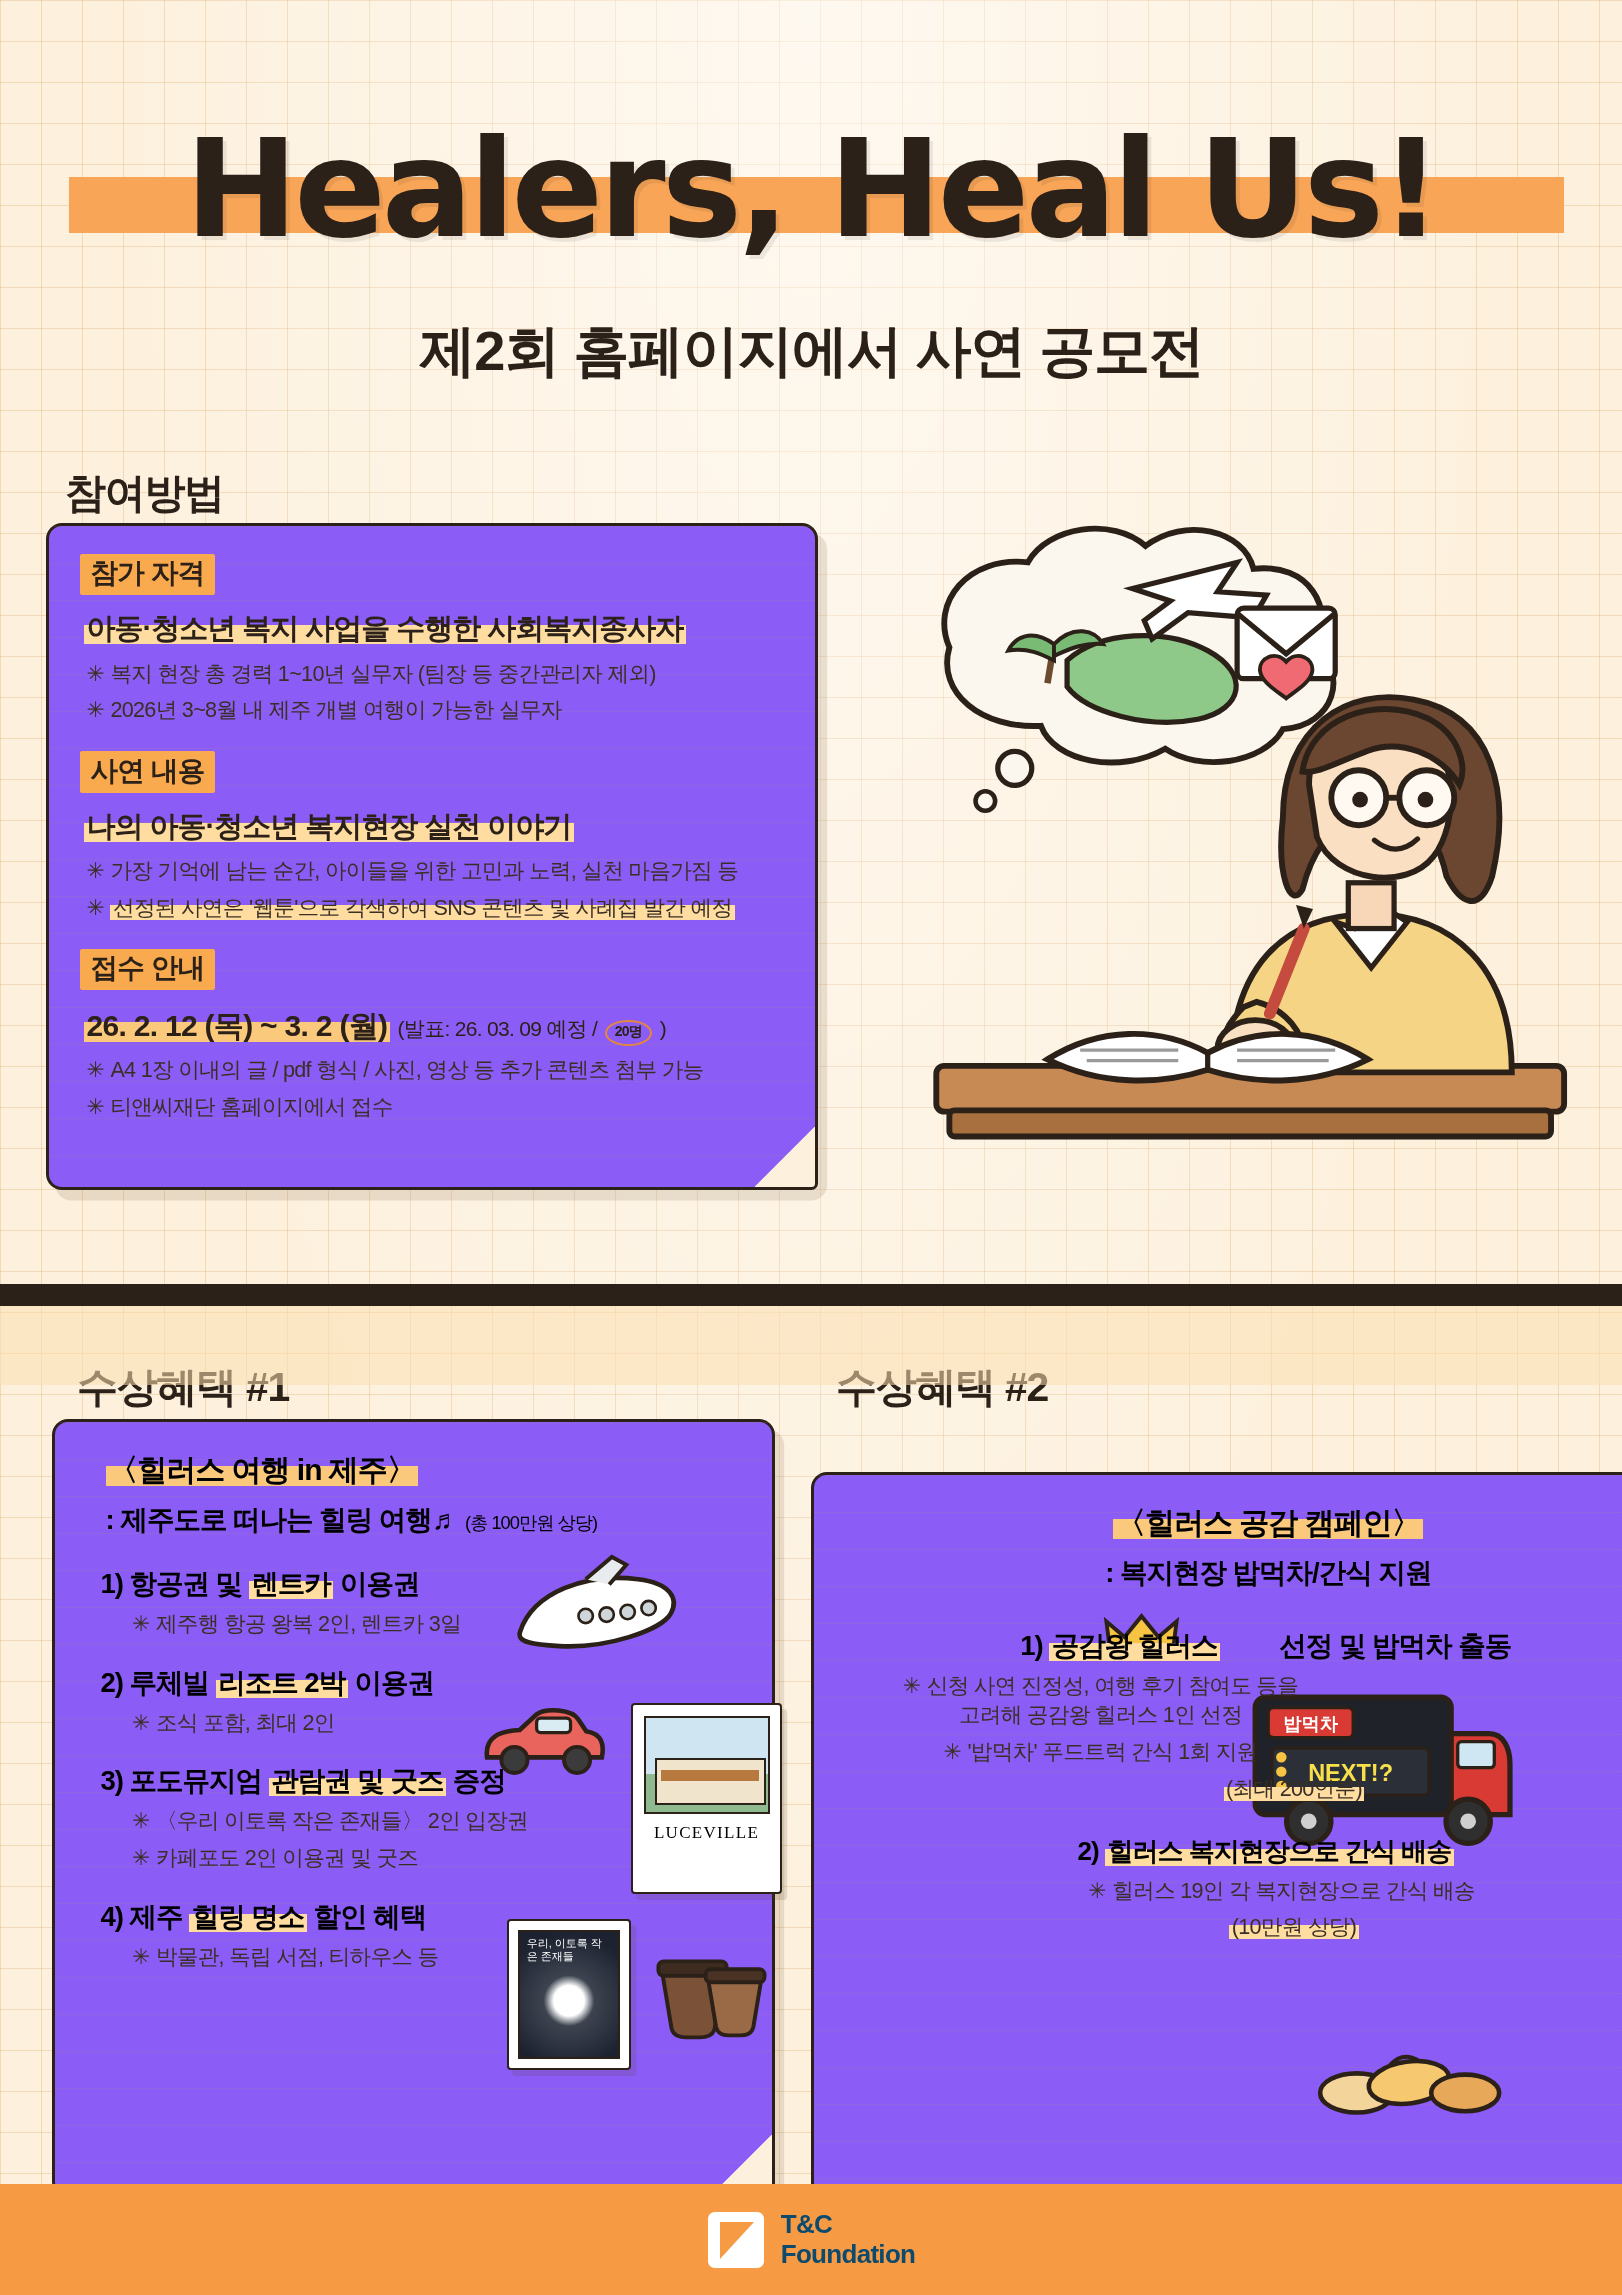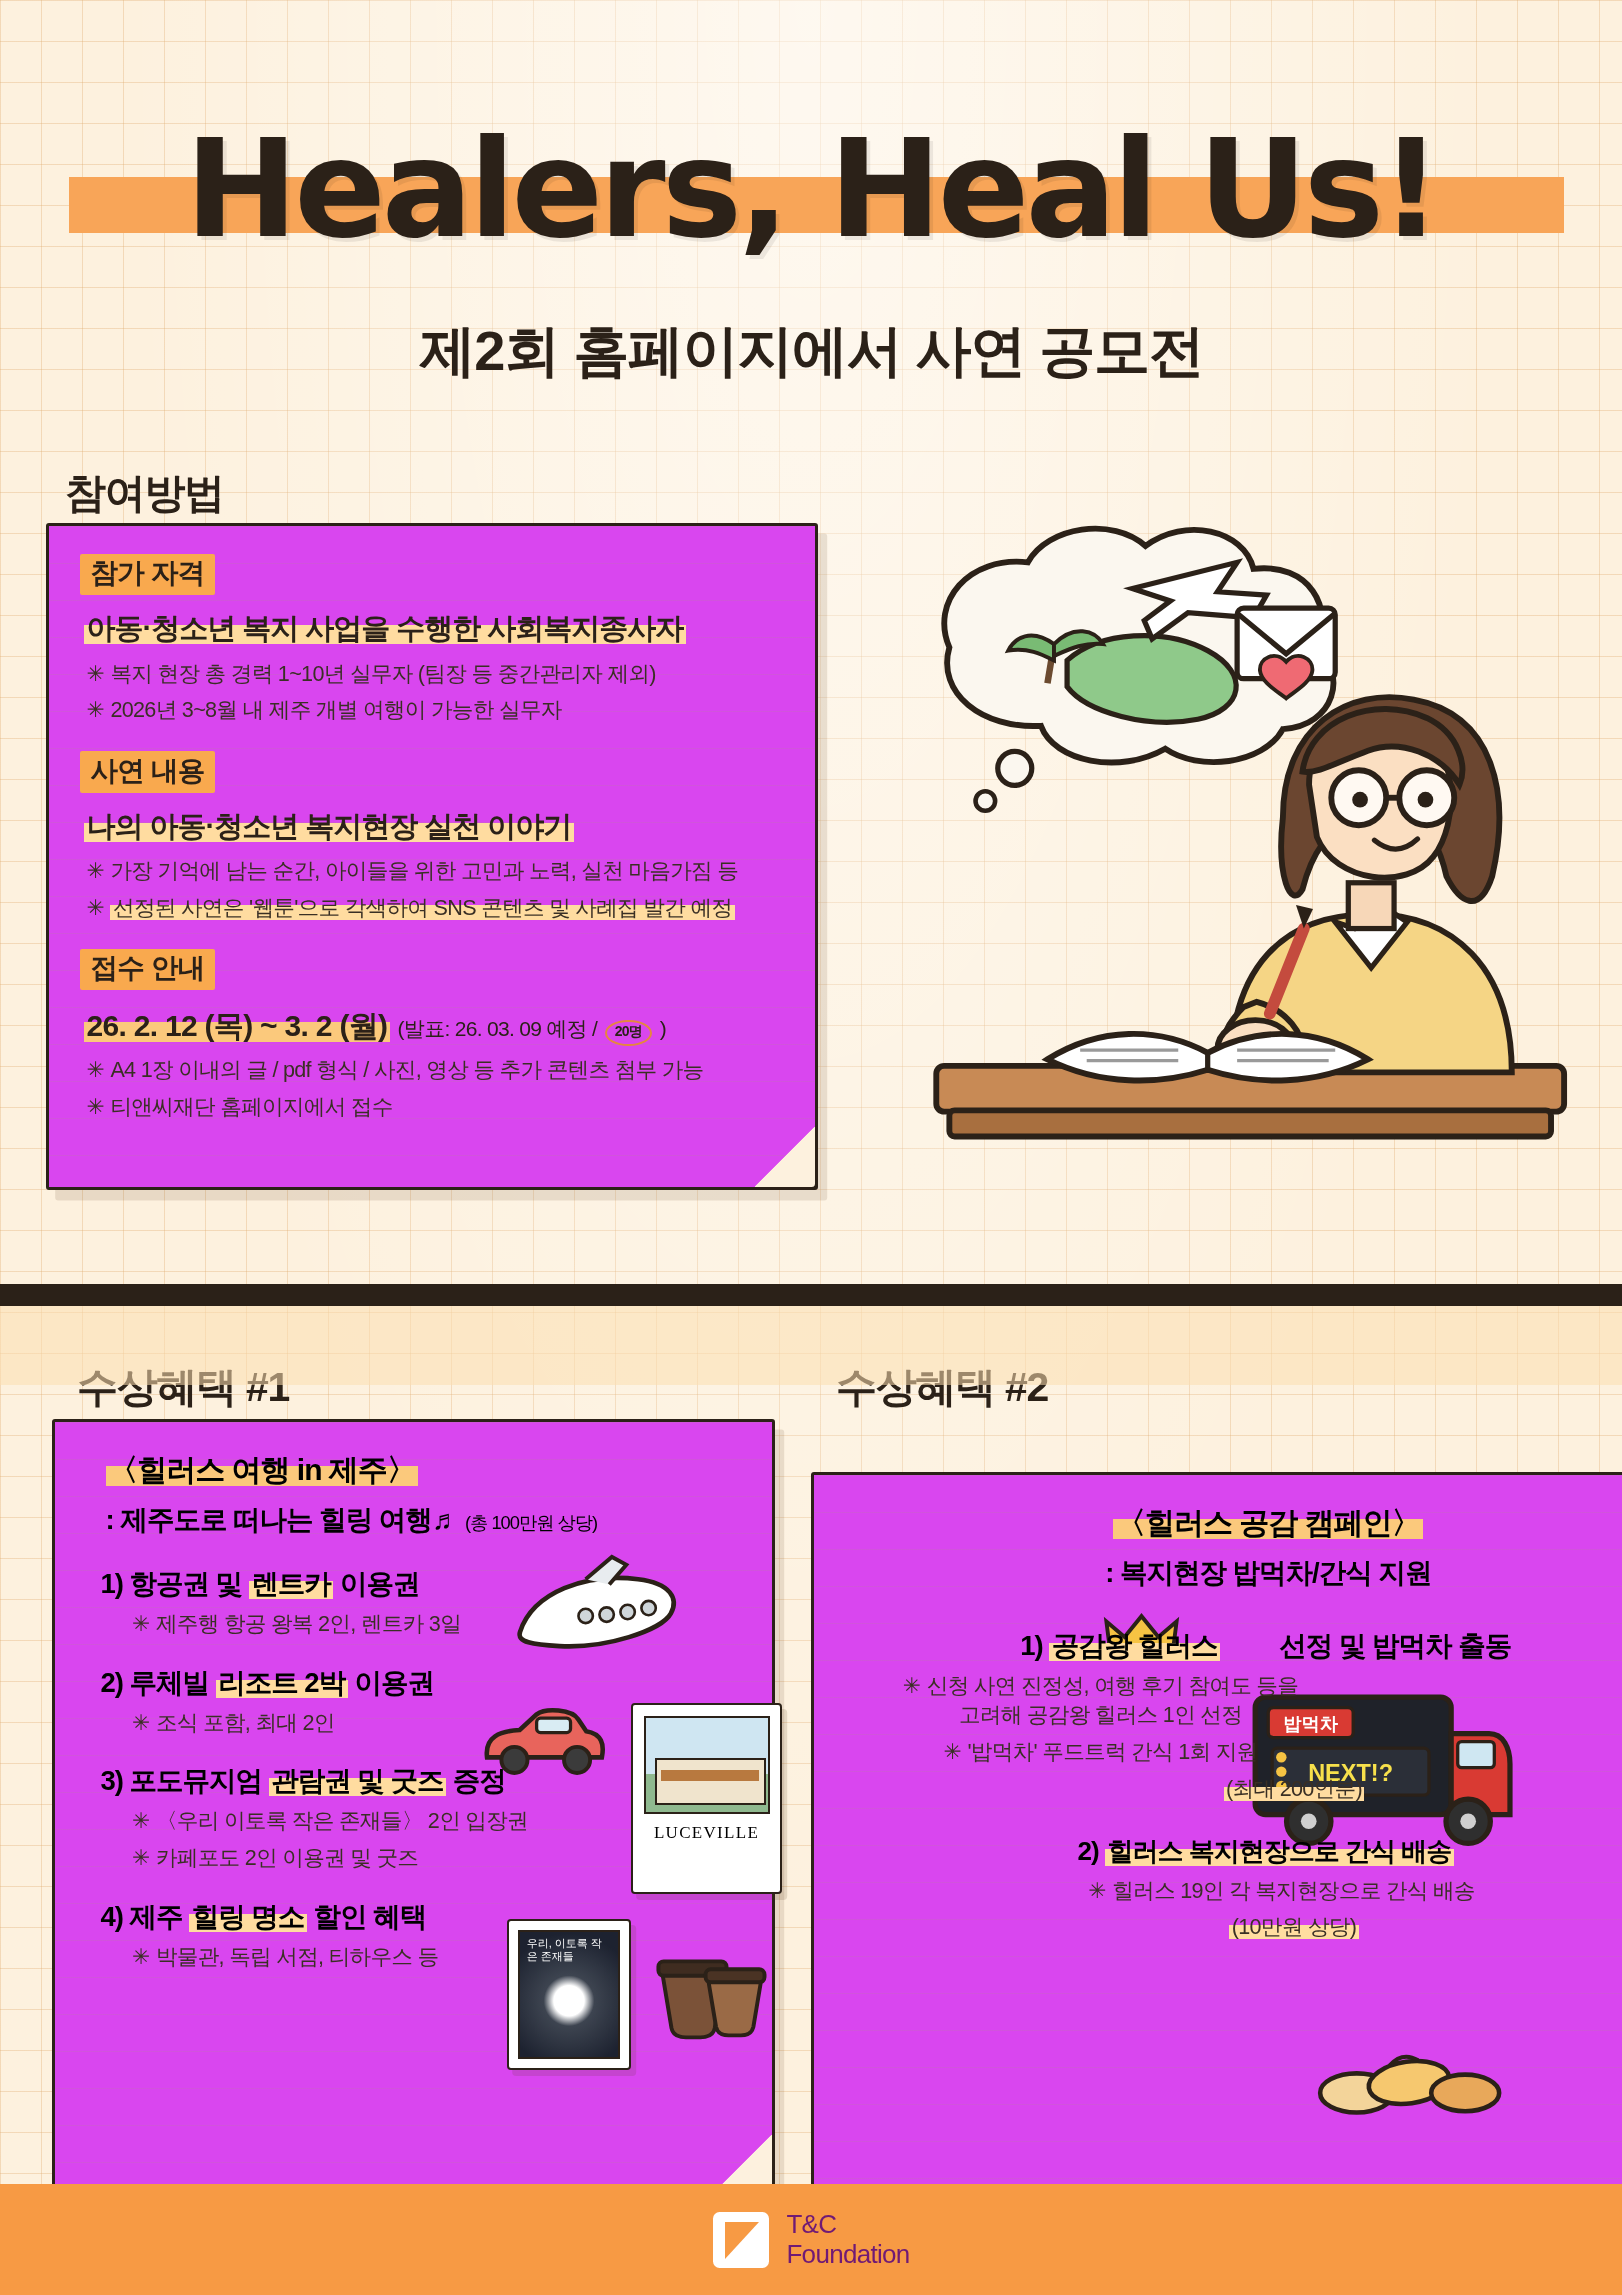--- a/index.html
+++ b/index.html
@@ -62,23 +62,23 @@
     font-size: 41px; font-weight: bold; color: #2b2118;
     letter-spacing: -1.3px;
   }
   #head-howto { left: 65px; top: 466px; }
   #head-benefit1 { left: 77px; top: 1360px; }
   #head-benefit2 { left: 836px; top: 1360px; }
 
   
   .card {
     position: absolute;
-    background: #d946ef;
+    background: #8b5cf6;
     border: 3.3px solid #2b2118;
-    border-radius: 3px;
+    border-radius: 16px;
     box-shadow: 9.2px 10.5px 0 rgba(90,60,30,0.13);
     z-index: 3;
   }
   .card-lines {
     position: absolute; inset: 0;
     background-image: linear-gradient(to bottom, rgba(170,150,120,0.16) 1.3px, transparent 1.3px);
     background-size: 100% 37px;
     pointer-events: none;
     border-radius: 5.2px;
   }
@@ -174,21 +174,21 @@
     width: 56px; height: 56px; background: #ffffff; border-radius: 6.5px;
     position: relative;
   }
   .footer-logo-mark:after{
     content:"";
     position:absolute; left: 11.8px; top: 10.5px;
     width: 0; height: 0;
     border-left: 34px solid #f79a44;
     border-bottom: 37px solid transparent;
   }
-  .footer-text { color: #701a75; font-weight: normal; font-size: 26px; line-height: 1.12; letter-spacing: -0.7px; }
+  .footer-text { color: #0c4a6e; font-weight: bold; font-size: 26px; line-height: 1.12; letter-spacing: -0.7px; }
 
   
   .sticker { position: absolute; }
   .polaroid {
     background: #fff; border: 2.6px solid #2b2118; border-radius: 3.9px;
     box-shadow: 5.2px 5.9px 0 rgba(90,60,30,0.15);
   }
 </style>
 </head>
 <body>

